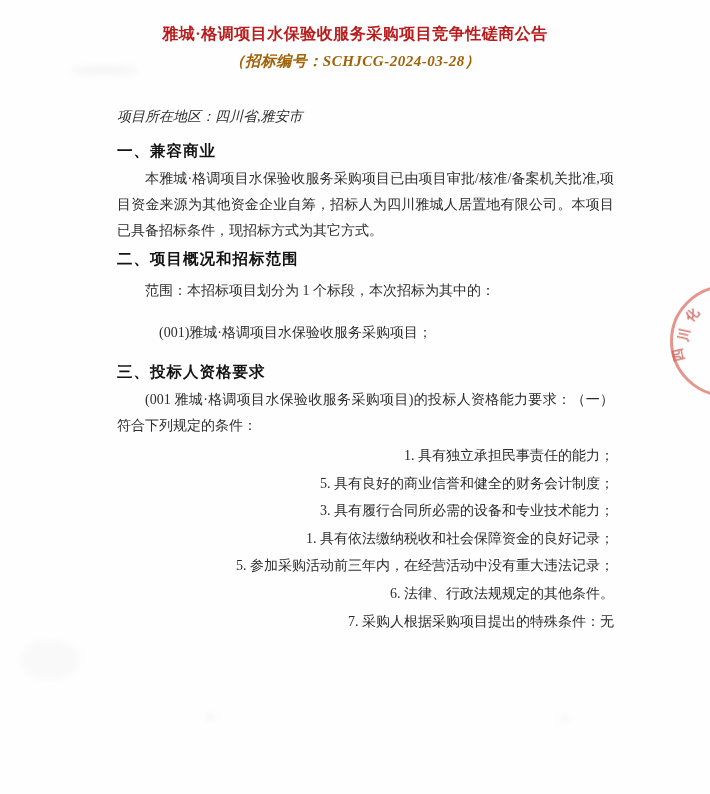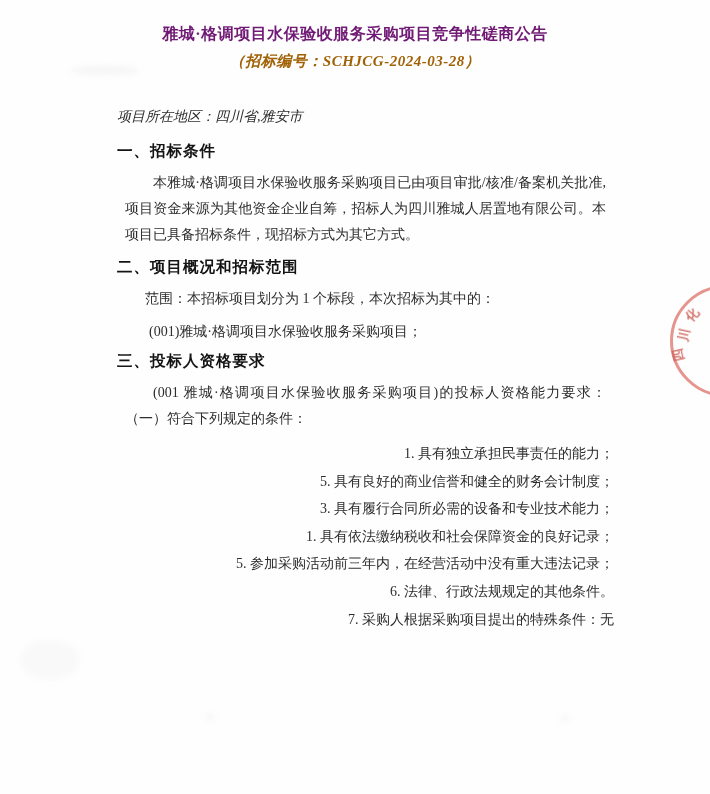--- a/index.html
+++ b/index.html
@@ -13,21 +13,21 @@
     color: #2d2d2d;
   }
   .doc-title {
     position: absolute;
     top: 24px;
     left: 0;
     width: 100%;
     text-align: center;
     font-size: 16px;
     font-weight: bold;
-    color: #701a75;
+    color: #b91c1c;
     letter-spacing: 0.5px;
   }
   .doc-subtitle {
     position: absolute;
     top: 52px;
     left: 0;
     width: 100%;
     text-align: center;
     font-size: 15px;
     font-weight: bold;
@@ -47,23 +47,23 @@
   .loc { margin: 0 0 10px 0; line-height: 26px; font-style: italic; }
   .sec-heading {
     font-size: 15.5px;
     font-weight: bold;
     color: #141414;
     margin: 4px 0 4px 0;
     line-height: 22px;
     letter-spacing: 1px;
     text-align: left;
   }
-  .para { margin: 8px; text-indent: 2em; }
+  .para { margin: 0; text-indent: 2em; }
   .scope-line { margin: 7px 0 5px 0; text-indent: 2em; line-height: 28px; text-align: left; }
-  .lot-line { margin: 4px; text-indent: 2em; line-height: 28px; text-align: left; }
+  .lot-line { margin: 14px; text-indent: 2em; line-height: 28px; text-align: left; }
   .req { margin-top: 3px; }
   .req p { margin: 0; line-height: 27.6px; text-align: right; }
 
   
   .seal {
     position: absolute;
     left: 670px;
     top: 285px;
     width: 112px;
     height: 112px;
@@ -94,21 +94,21 @@
 
 <div class="page">
 
   <div class="doc-title">雅城·格调项目水保验收服务采购项目竞争性磋商公告</div>
   <div class="doc-subtitle">（招标编号：SCHJCG-2024-03-28）</div>
 
   <div class="content">
 
     <p class="loc">项目所在地区：四川省,雅安市</p>
 
-    <h3 class="sec-heading">一、招标条件</h3>
+    <h3 class="sec-heading">一、兼容商业</h3>
     <p class="para">本雅城·格调项目水保验收服务采购项目已由项目审批/核准/备案机关批准,项目资金来源为其他资金企业自筹，招标人为四川雅城人居置地有限公司。本项目已具备招标条件，现招标方式为其它方式。</p>
 
     <h3 class="sec-heading">二、项目概况和招标范围</h3>
     <p class="scope-line">范围：本招标项目划分为 1 个标段，本次招标为其中的：</p>
     <p class="lot-line">(001)雅城·格调项目水保验收服务采购项目；</p>
 
     <h3 class="sec-heading">三、投标人资格要求</h3>
     <p class="para">(001 雅城·格调项目水保验收服务采购项目)的投标人资格能力要求：（一）符合下列规定的条件：</p>
 
     <div class="req">

